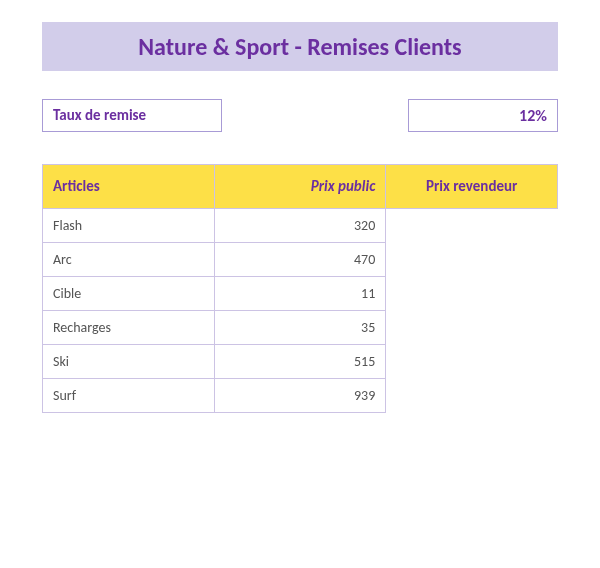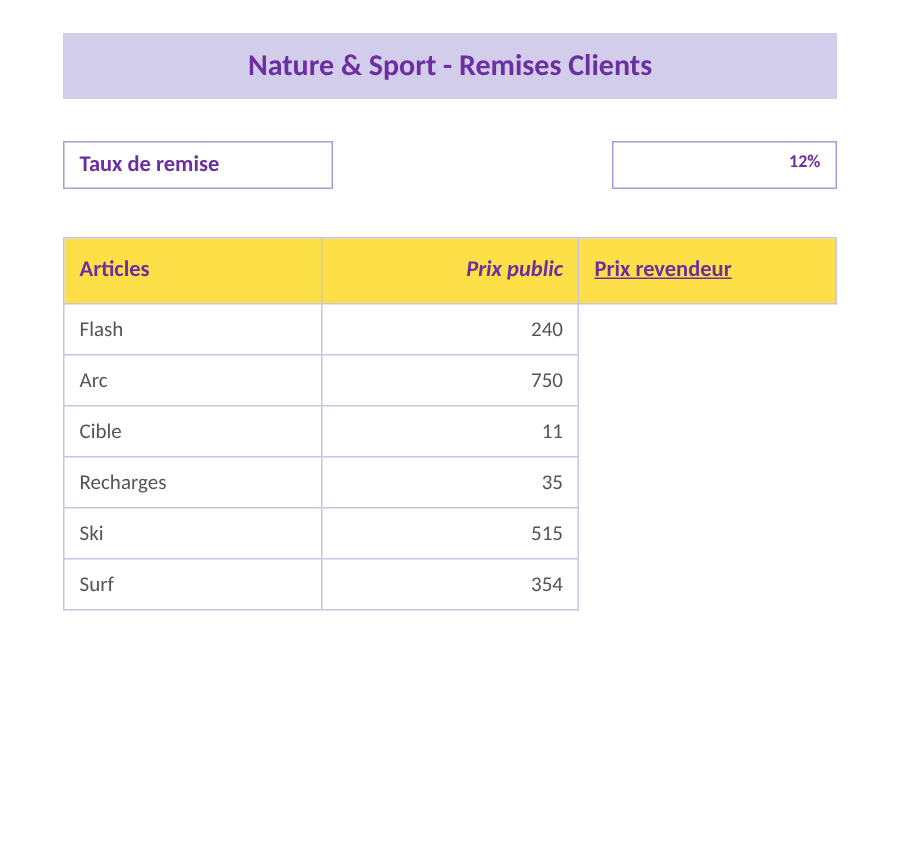--- a/index.html
+++ b/index.html
@@ -16,59 +16,59 @@
   }
   .title-bar {
     background: #d2cdea;
     text-align: center;
     padding: 10px 0;
     margin-bottom: 28px;
   }
   .title-bar span {
     color: #6b2fa0;
     font-weight: bold;
-    font-size: 20px;
+    font-size: 24px;
   }
   .rate-row {
     display: flex;
     justify-content: space-between;
     margin-bottom: 32px;
   }
   .rate-label-box {
     border: 1px solid #a89bd6;
     padding: 6px 10px;
     width: 180px;
     color: #6b2fa0;
     font-weight: bold;
     font-size: 15px;
   }
   .rate-value-box {
     border: 1px solid #a89bd6;
     padding: 6px 10px;
     width: 150px;
     color: #6b2fa0;
     font-weight: bold;
-    font-size: 12px;
+    font-size: 16px;
     text-align: right;
   }
   table {
     border-collapse: collapse;
     width: 100%;
   }
   thead th {
     background: #fde047;
     color: #6b2fa0;
     font-weight: bold;
     font-size: 15px;
     border: 1px solid #ccc3e4;
     padding: 12px 10px;
   }
   thead th.col-article { text-align: left; width: 170px; }
   thead th.col-public  { text-align: right; width: 170px; font-style: italic; }
-  thead th.col-reseller{ text-align: left; width: 170px; line-height: 1.25; text-decoration: underline; }
+  thead th.col-reseller{ text-align: center; width: 170px; line-height: 1.25; }
   tbody td {
     border: 1px solid #ccc3e4;
     padding: 8px 10px;
     font-size: 14px;
     color: #555;
   }
   tbody td.col-article { text-align: left; }
   tbody td.col-public  { text-align: right; }
   tbody td.col-reseller{ border: none; background: #fff; }
 </style>
@@ -89,43 +89,43 @@
     <thead>
       <tr>
         <th class="col-article">Articles</th>
         <th class="col-public">Prix public</th>
         <th class="col-reseller">Prix revendeur</th>
       </tr>
     </thead>
     <tbody id="tbody">
         <tr>
           <td class="col-article">Flash</td>
-          <td class="col-public">240</td>
+          <td class="col-public">320</td>
           <td class="col-reseller"></td>
         </tr>
         <tr>
           <td class="col-article">Arc</td>
-          <td class="col-public">750</td>
+          <td class="col-public">470</td>
           <td class="col-reseller"></td>
         </tr>
         <tr>
           <td class="col-article">Cible</td>
           <td class="col-public">11</td>
           <td class="col-reseller"></td>
         </tr>
         <tr>
           <td class="col-article">Recharges</td>
           <td class="col-public">35</td>
           <td class="col-reseller"></td>
         </tr>
         <tr>
           <td class="col-article">Ski</td>
           <td class="col-public">515</td>
           <td class="col-reseller"></td>
         </tr>
         <tr>
           <td class="col-article">Surf</td>
-          <td class="col-public">354</td>
+          <td class="col-public">939</td>
           <td class="col-reseller"></td>
         </tr>
       </tbody>
   </table>
 </div>
 
 </body></html>

